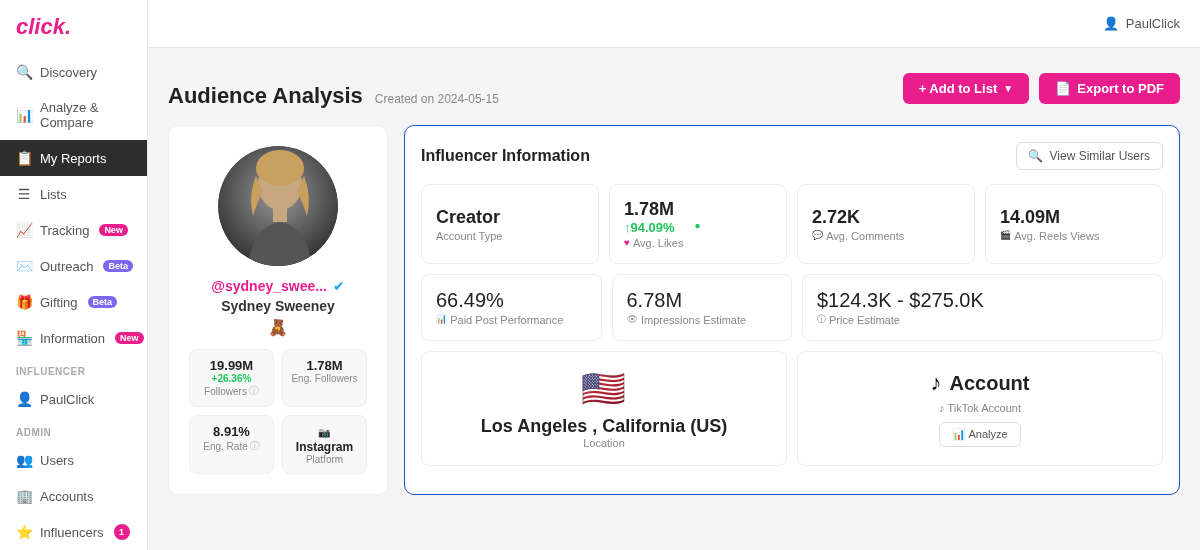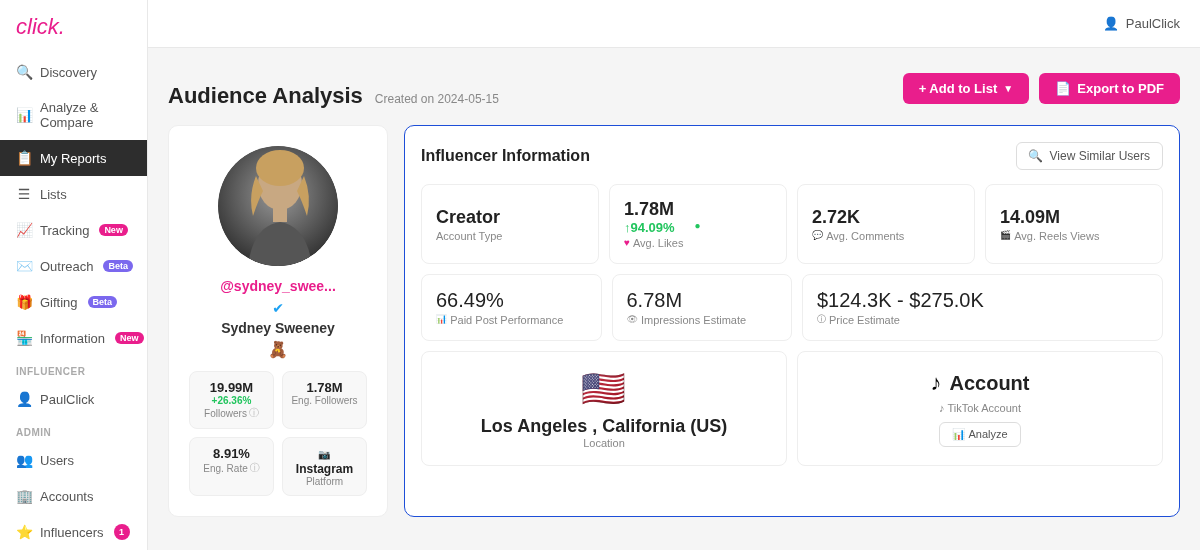--- a/index.html
+++ b/index.html
@@ -16,21 +16,21 @@
       height: 550px;
       overflow-y: auto;
     }
     .sidebar-logo {
       padding: 14px 16px;
       display: flex;
       align-items: center;
     }
     .logo-text {
       font-size: 22px;
-      font-weight: 400;
+      font-weight: 700;
       color: #e91e8c;
       font-style: italic;
     }
     .sidebar-nav { flex: 1; }
     .nav-item {
       display: flex;
       align-items: center;
       gap: 8px;
       padding: 10px 16px;
       font-size: 13px;
@@ -178,21 +178,20 @@
       border-radius: 50%;
       background: linear-gradient(135deg, #888 0%, #555 50%, #333 100%);
       position: relative;
       overflow: hidden;
     }
     .username-row {
       display: flex;
       align-items: center;
       gap: 6px;
       margin-bottom: 4px;
-      flex-direction: column;
     }
     .username {
       color: #e91e8c;
       font-size: 14px;
       font-weight: 600;
     }
     .verified-icon { color: #1da1f2; font-size: 14px; }
     .display-name {
       font-size: 14px;
       font-weight: 600;

